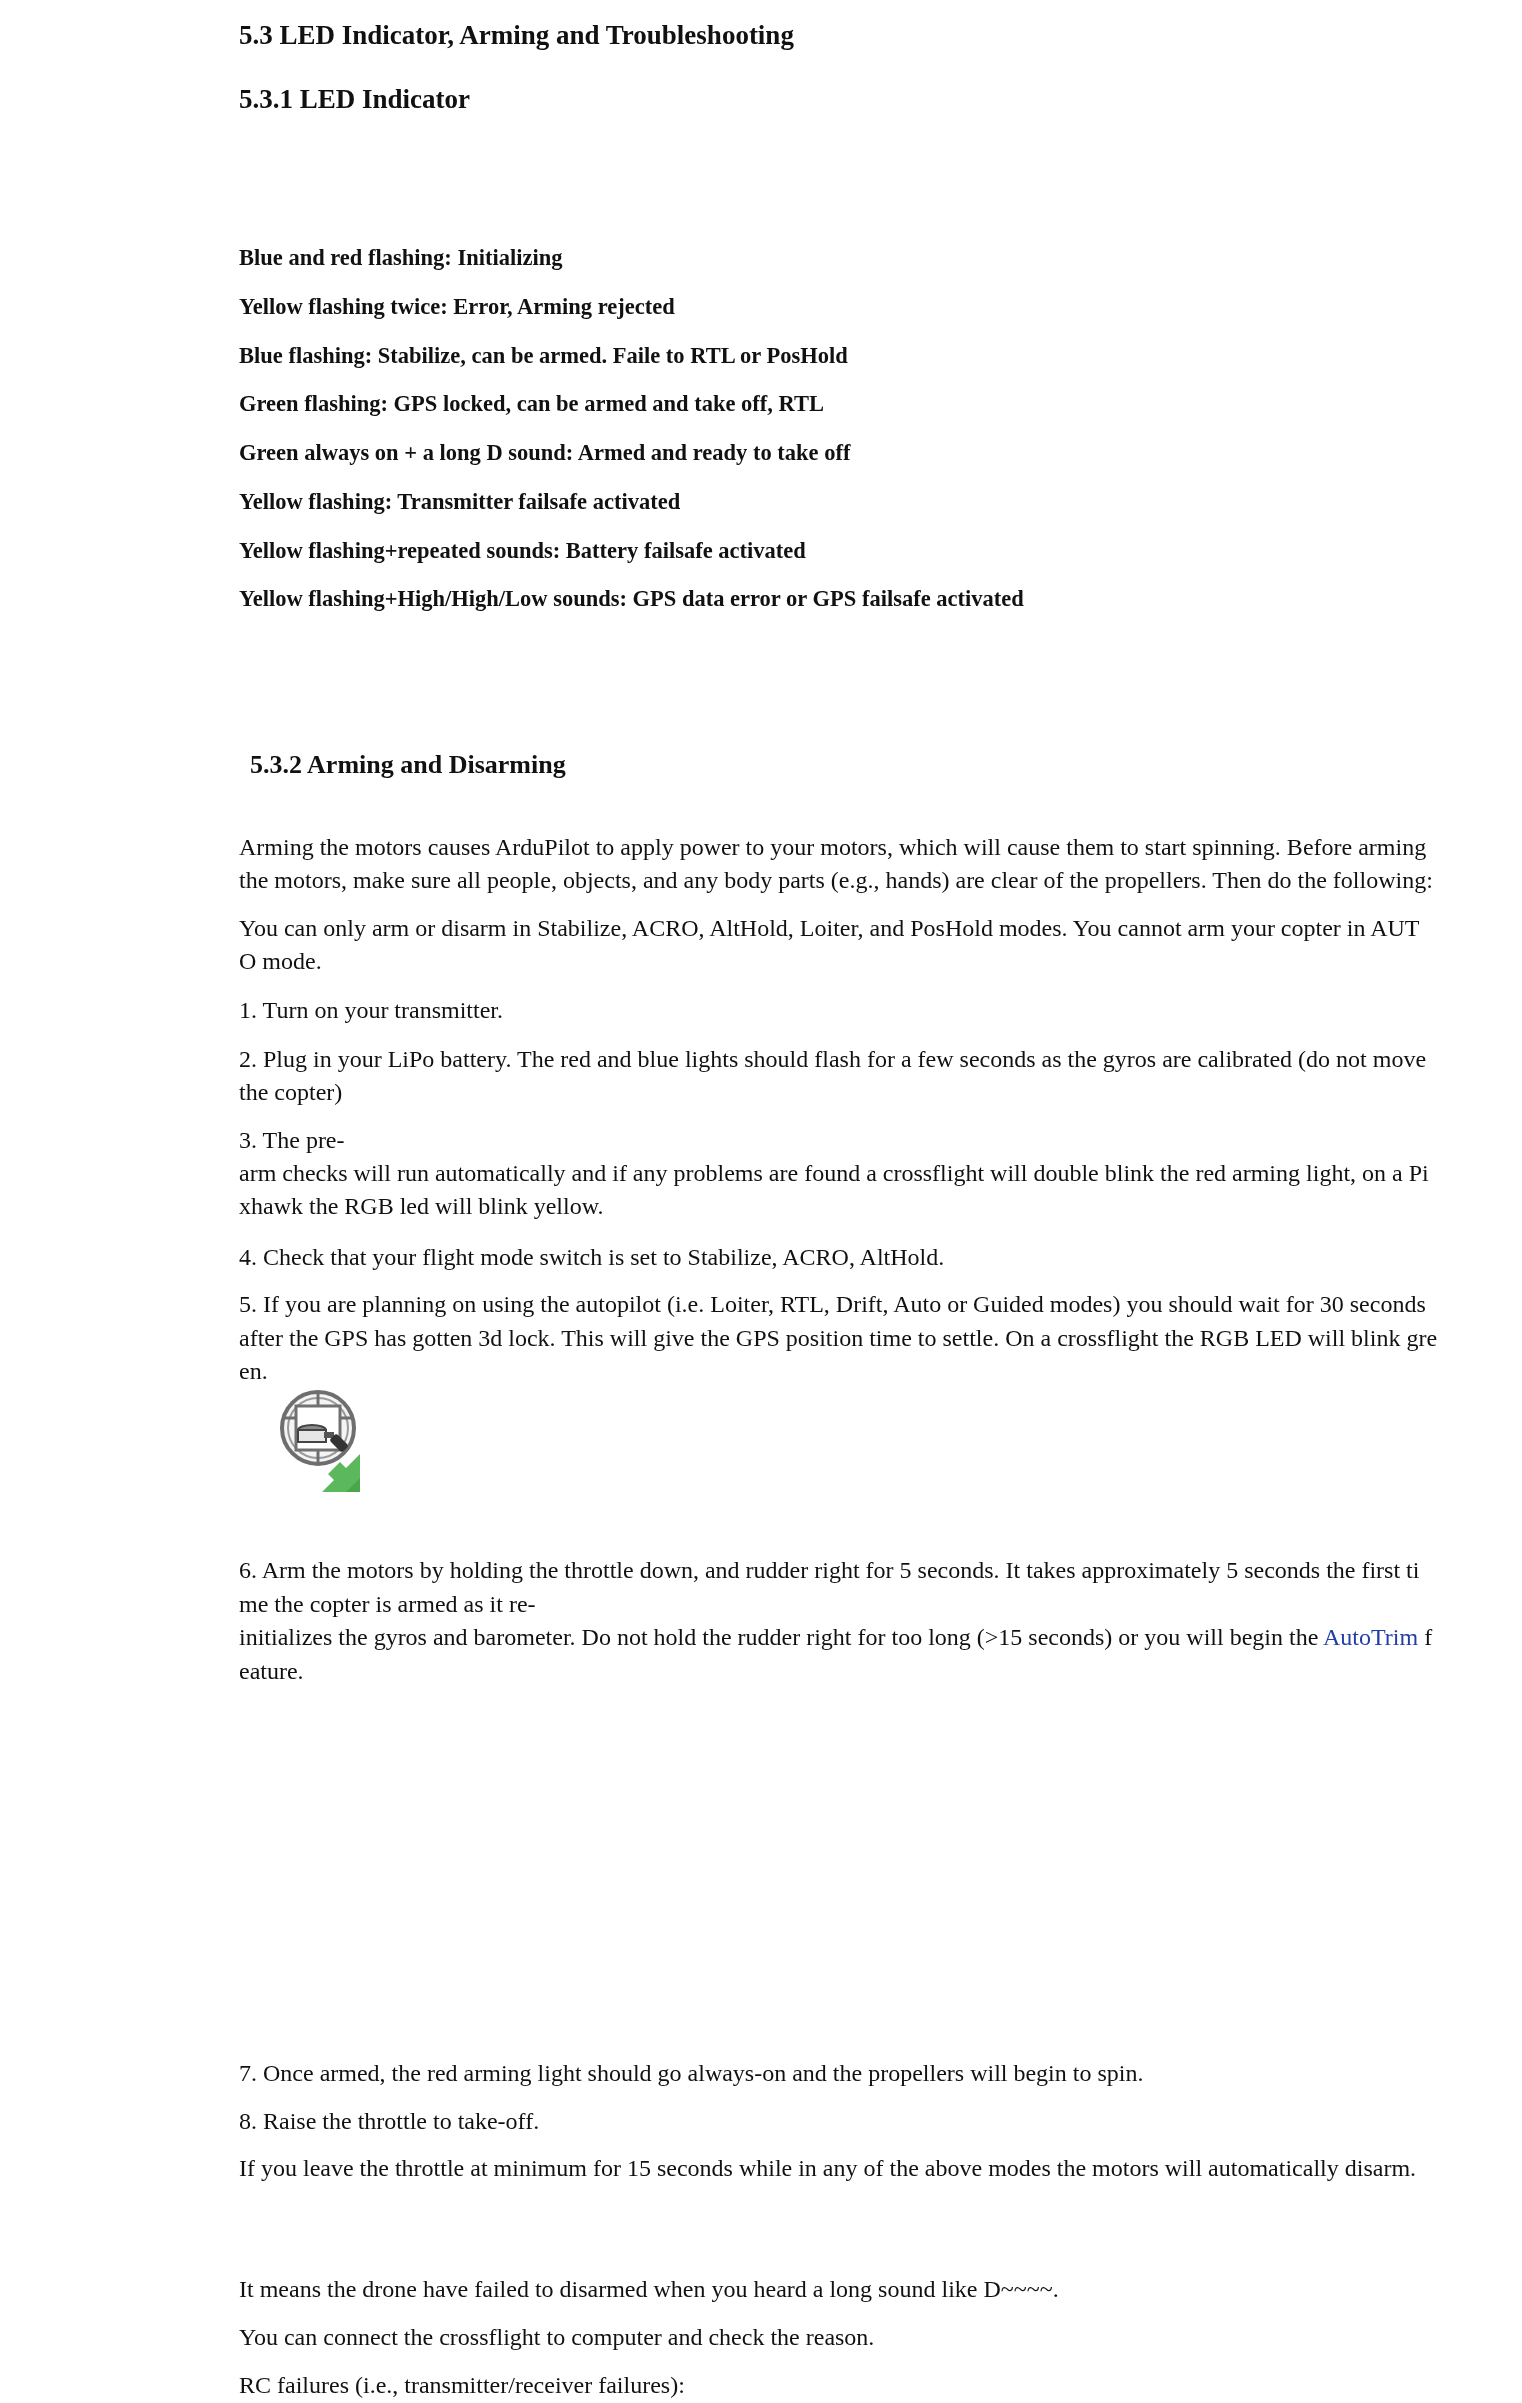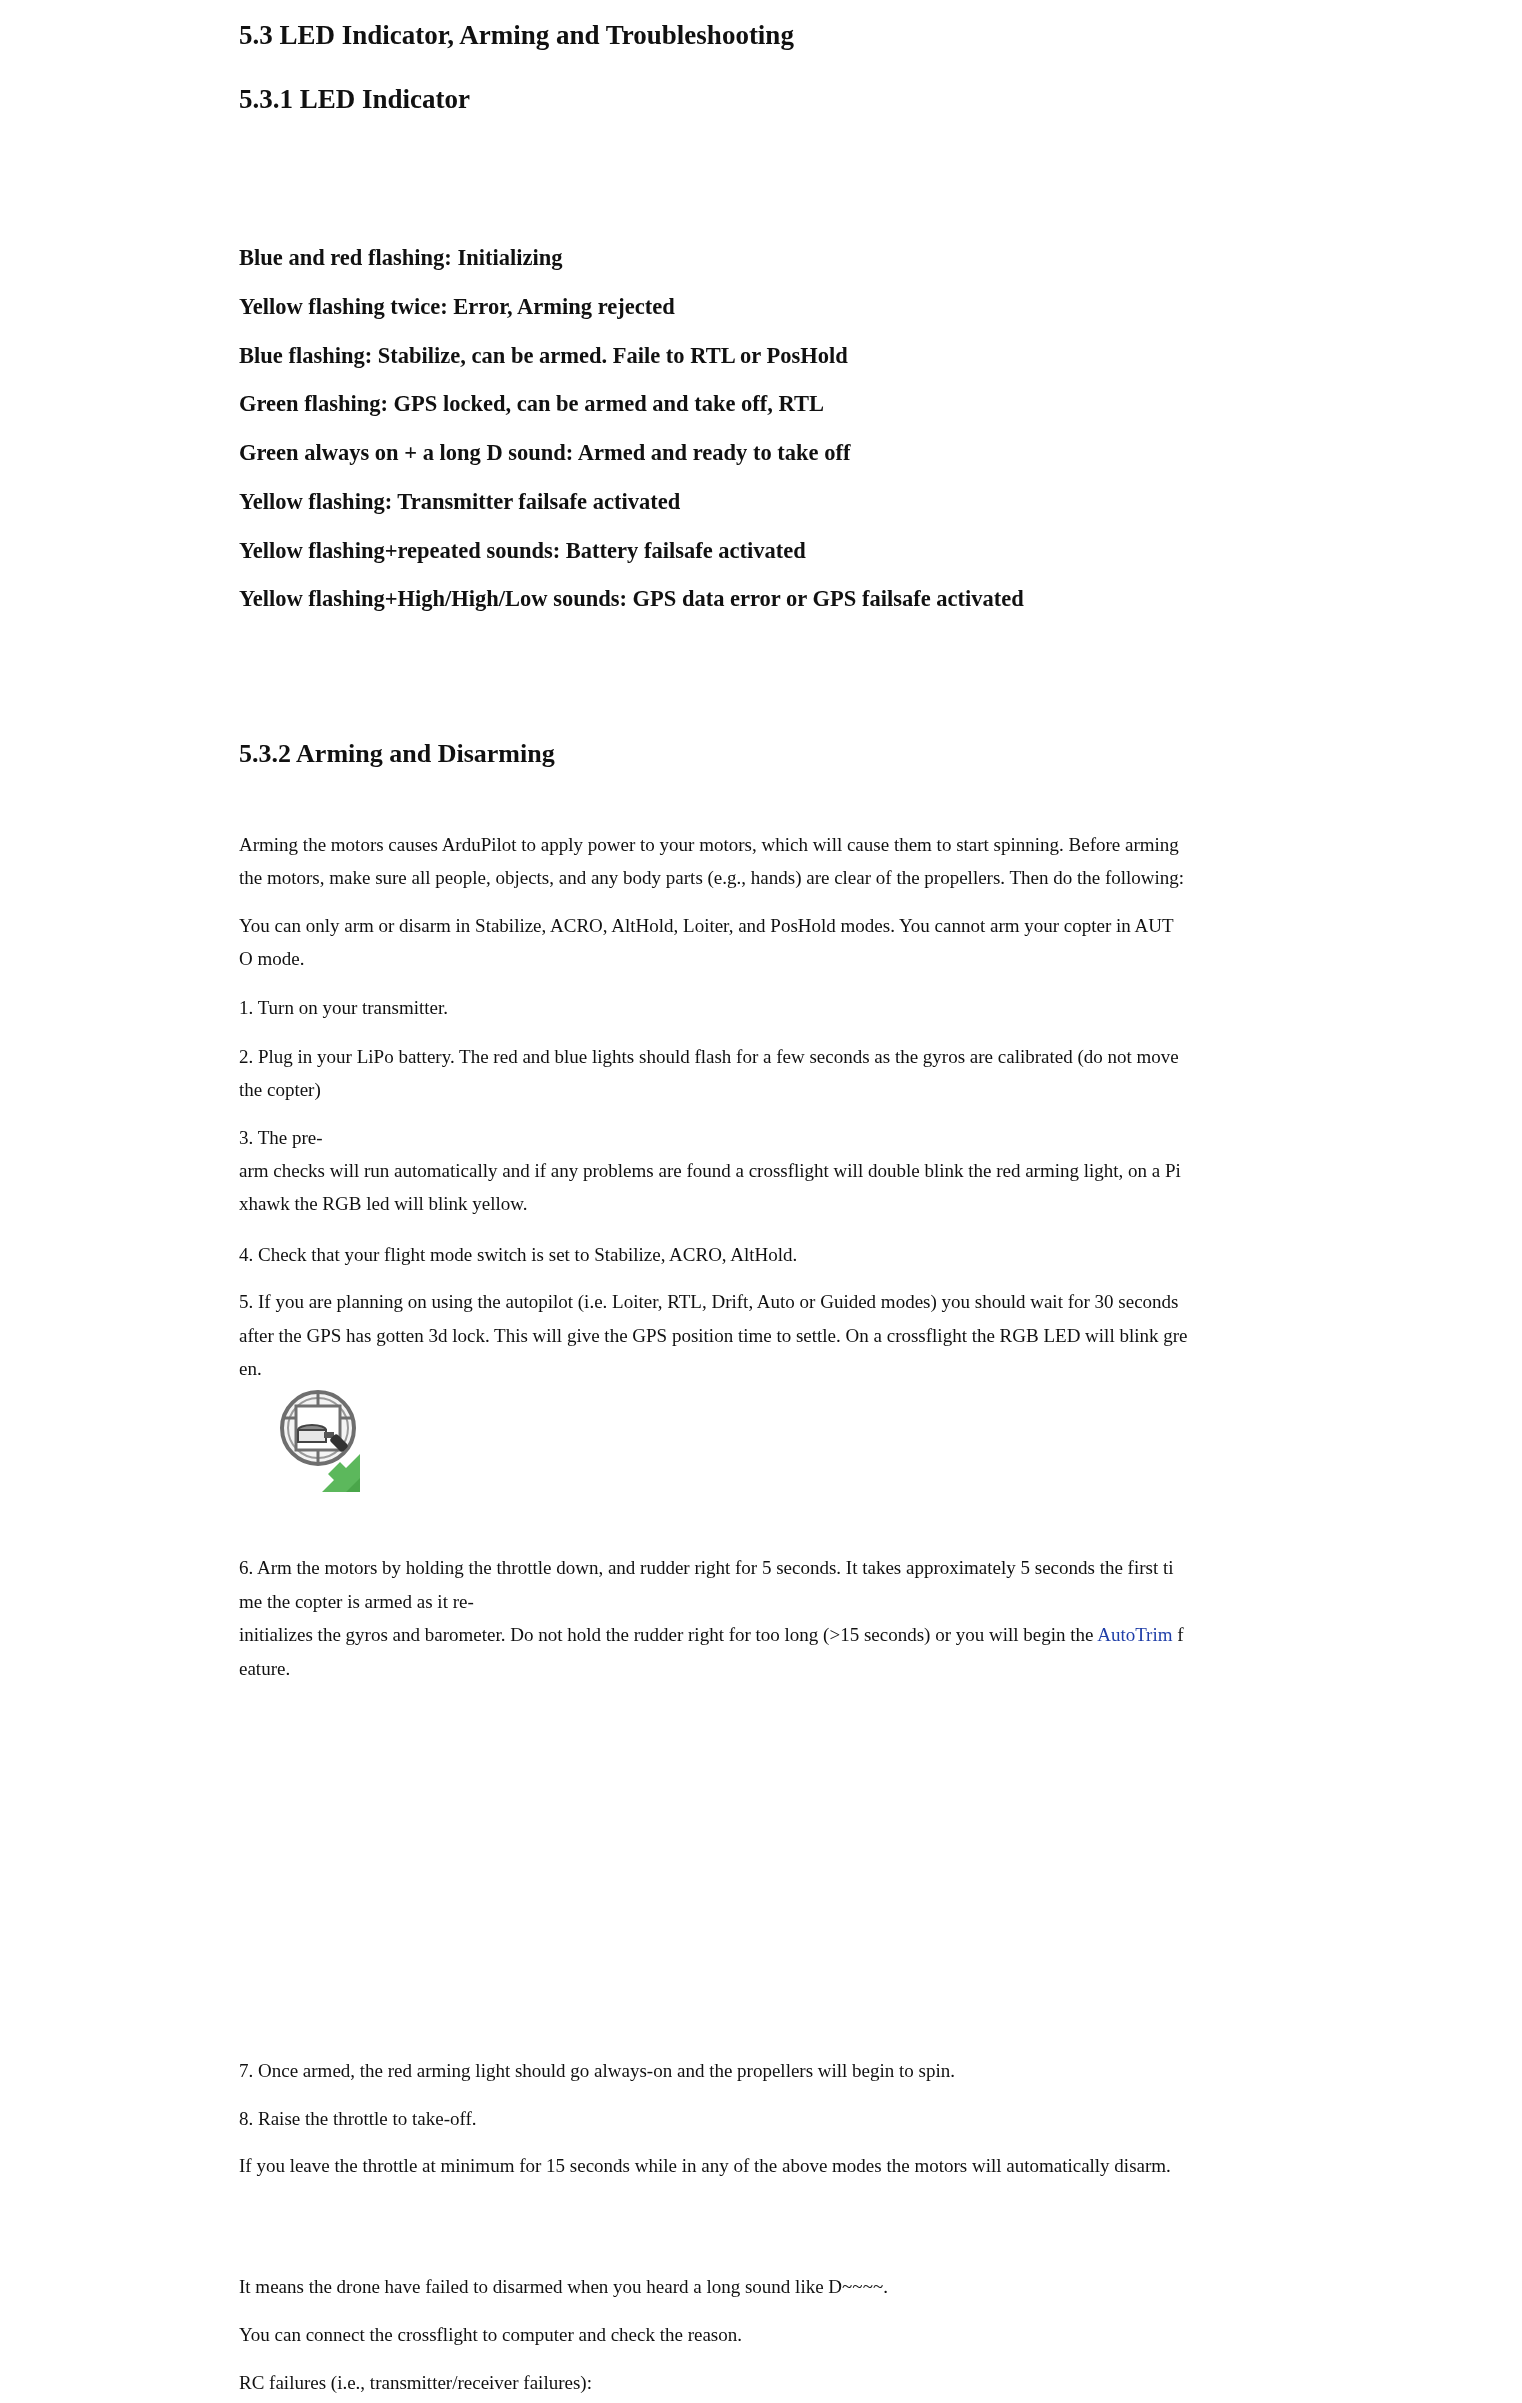--- a/index.html
+++ b/index.html
@@ -3,42 +3,42 @@
 <meta charset="utf-8">
 <style>
   html, body { margin: 0; padding: 0; background: #ffffff; }
   body { width: 1522px; height: 2403px; position: relative; overflow: hidden;
          font-family: "Liberation Serif", "DejaVu Serif", serif; color: #111111; }
   .ln { position: absolute; left: 239px; white-space: nowrap; line-height: 1; margin-top: 36px; }
   .h1 { font-size: 27px; font-weight: bold; }
   .h2 { font-size: 27px; font-weight: bold; }
   .h3 { font-size: 26px; font-weight: bold; }
   .led { font-size: 22.5px; font-weight: bold; }
-  .body { font-size: 19px; }
+  .body { font-size: 24px; }
   .link { color: #1f3ea8; text-decoration: none; cursor: pointer; }
   #gimbal-icon { position: absolute; left: 276px; top: 1388px; width: 90px; height: 106px; }
 </style>
 </head>
 <body>
 
 <h1 class="ln h1" style="top:22px; margin:0;">5.3 LED Indicator, Arming and Troubleshooting</h1>
 <h2 class="ln h2" style="top:86px; margin:0;">5.3.1 LED Indicator</h2>
 
 <div>
   <div class="ln led" style="top:211px;">Blue and red flashing: Initializing</div>
   <div class="ln led" style="top:260px;">Yellow flashing twice: Error, Arming rejected</div>
   <div class="ln led" style="top:309px;">Blue flashing: Stabilize, can be armed. Faile to RTL or PosHold</div>
   <div class="ln led" style="top:357px;">Green flashing:  GPS locked, can be armed and take off, RTL</div>
   <div class="ln led" style="top:406px;">Green always on + a long D sound: Armed and ready to take off</div>
   <div class="ln led" style="top:455px;">Yellow flashing: Transmitter failsafe activated</div>
   <div class="ln led" style="top:504px;">Yellow flashing+repeated sounds: Battery failsafe activated</div>
   <div class="ln led" style="top:552px;">Yellow flashing+High/High/Low sounds: GPS data error or GPS failsafe activated</div>
 </div>
 
-<h3 class="ln h3" style="top:741px; margin:0;">5.3.2 Arming and Disarming</h3>
+<h3 class="ln h3" style="top:741px; margin:11px;">5.3.2 Arming and Disarming</h3>
 
 <div>
   <div class="ln body" style="top:799px;">Arming the motors causes ArduPilot to apply power to your motors, which will cause them to start spinning. Before arming</div>
   <div class="ln body" style="top:832px;">the motors, make sure all people, objects, and any body parts (e.g., hands) are clear of the propellers. Then do the following:</div>
 </div>
 
 <div>
   <div class="ln body" style="top:880px;">You can only arm or disarm in Stabilize, ACRO, AltHold, Loiter, and PosHold modes. You cannot arm your copter in AUT</div>
   <div class="ln body" style="top:913px;">O mode.</div>
 </div>

